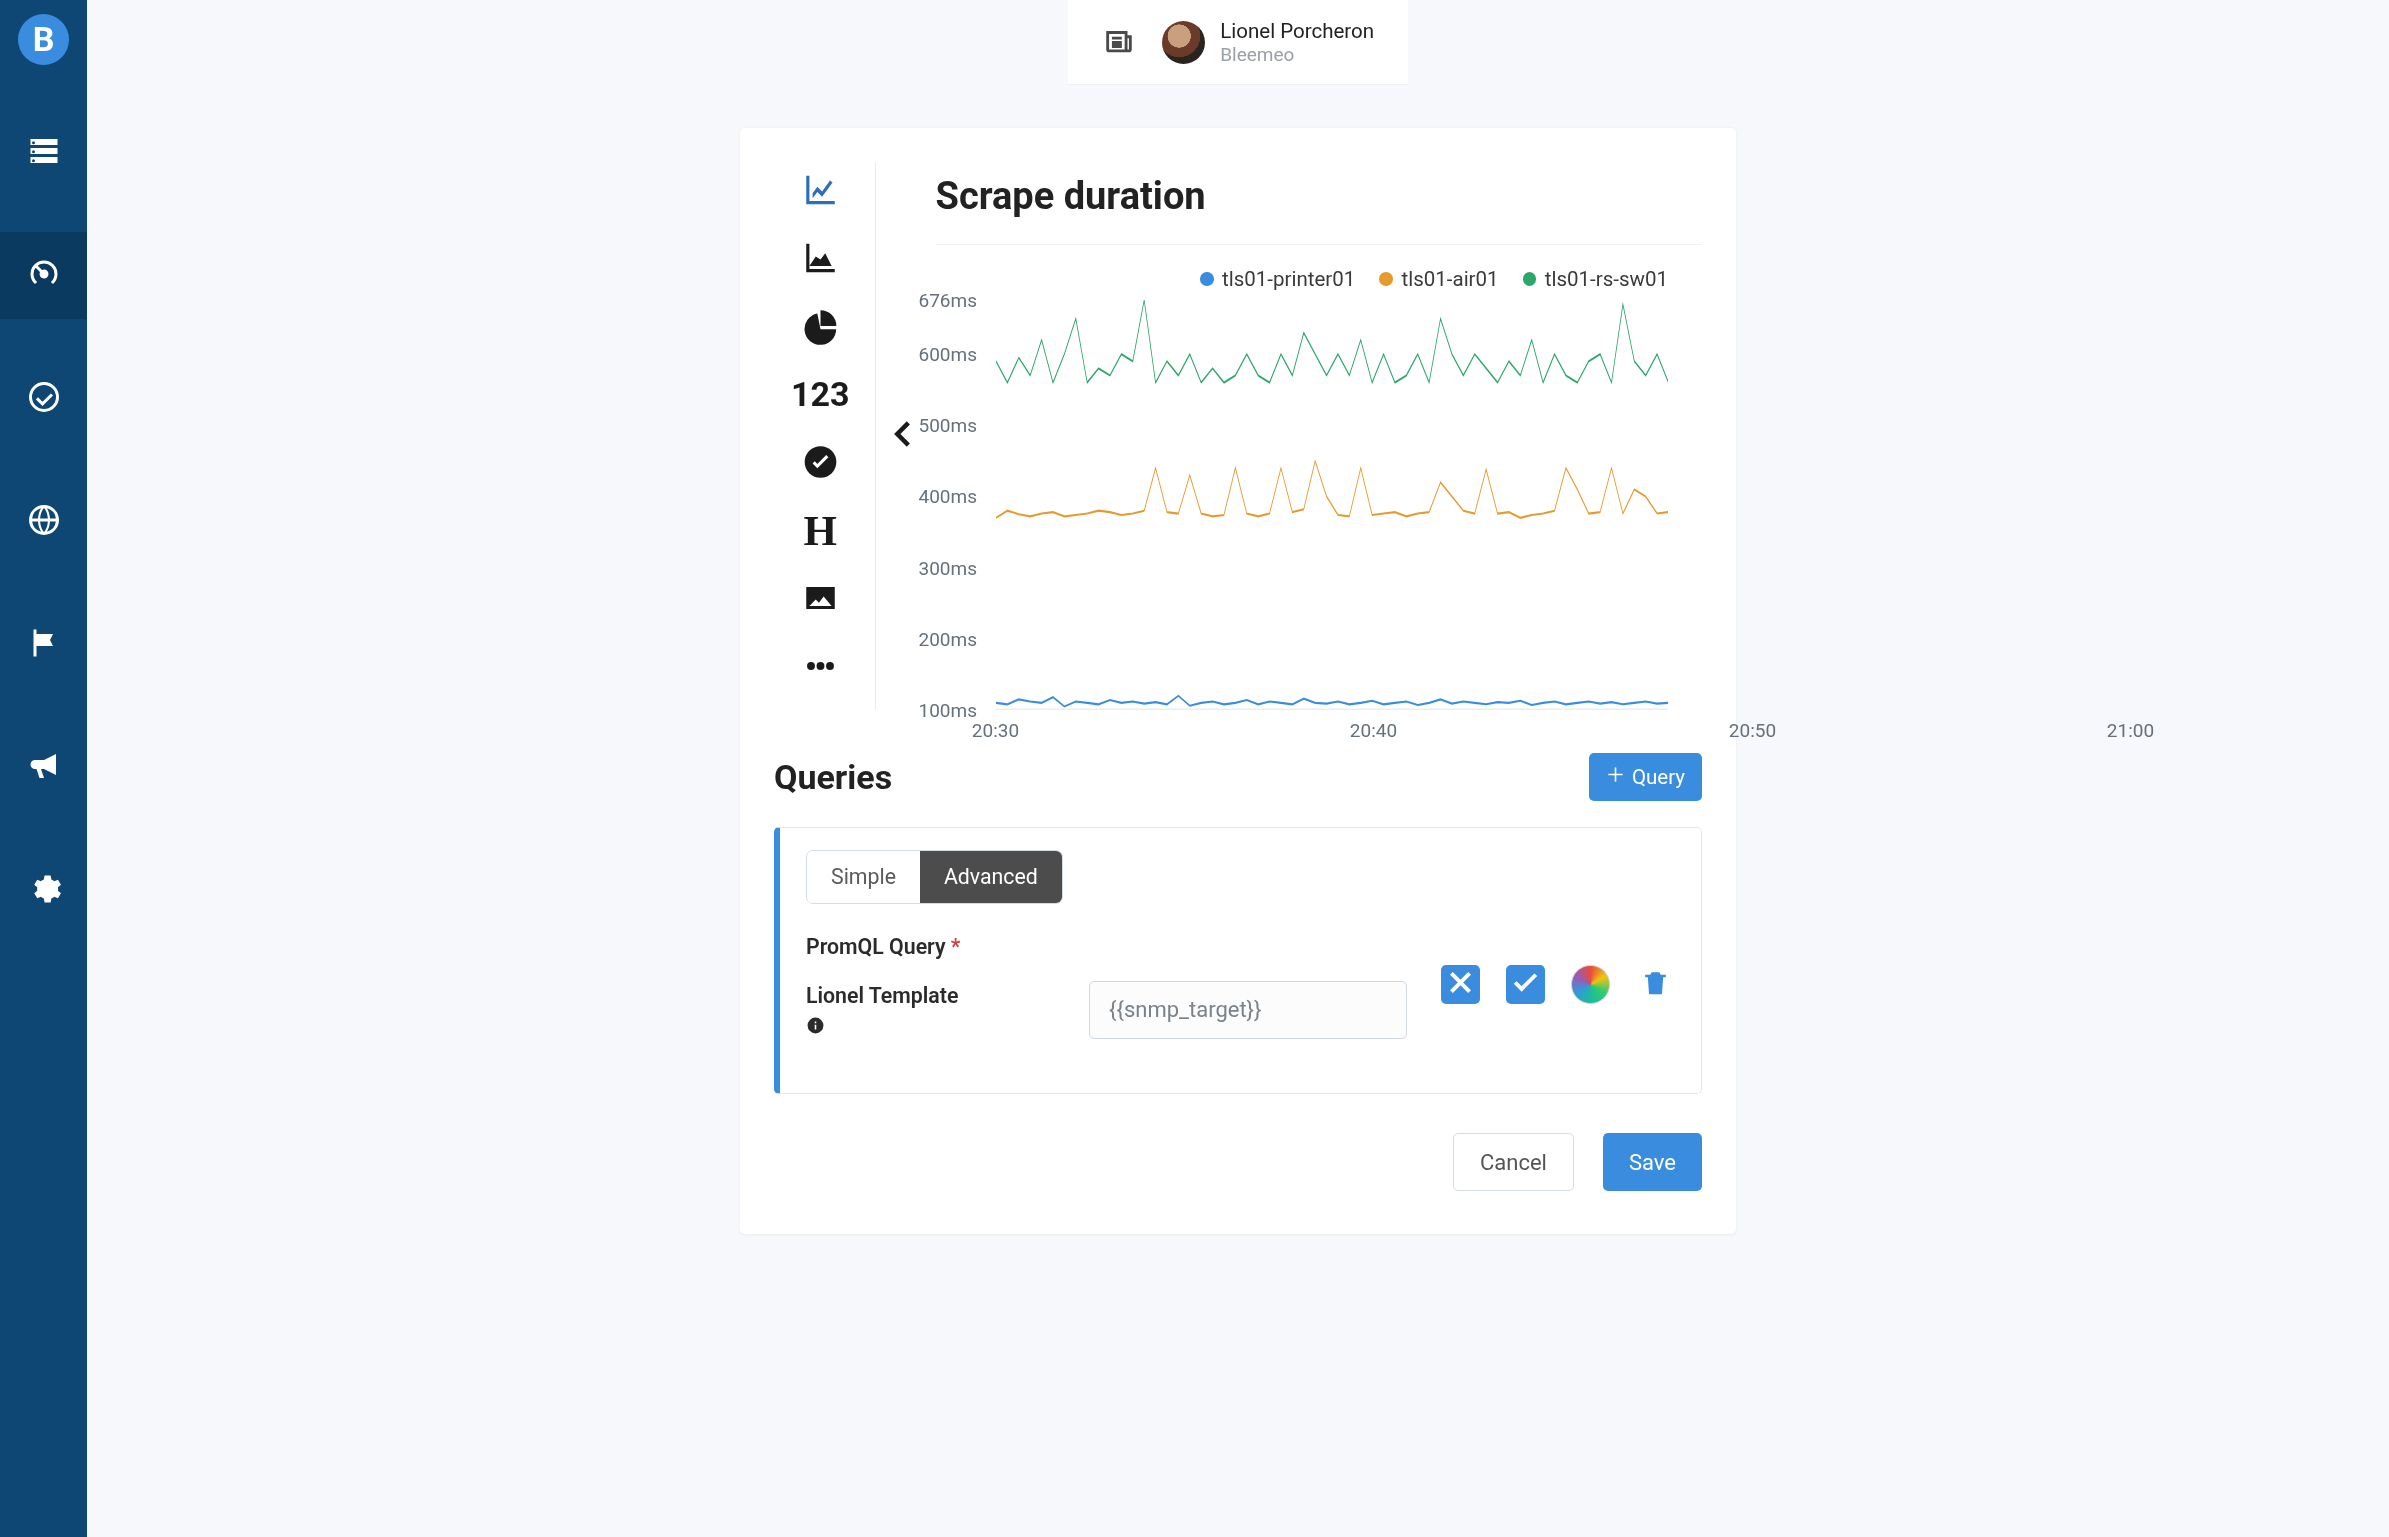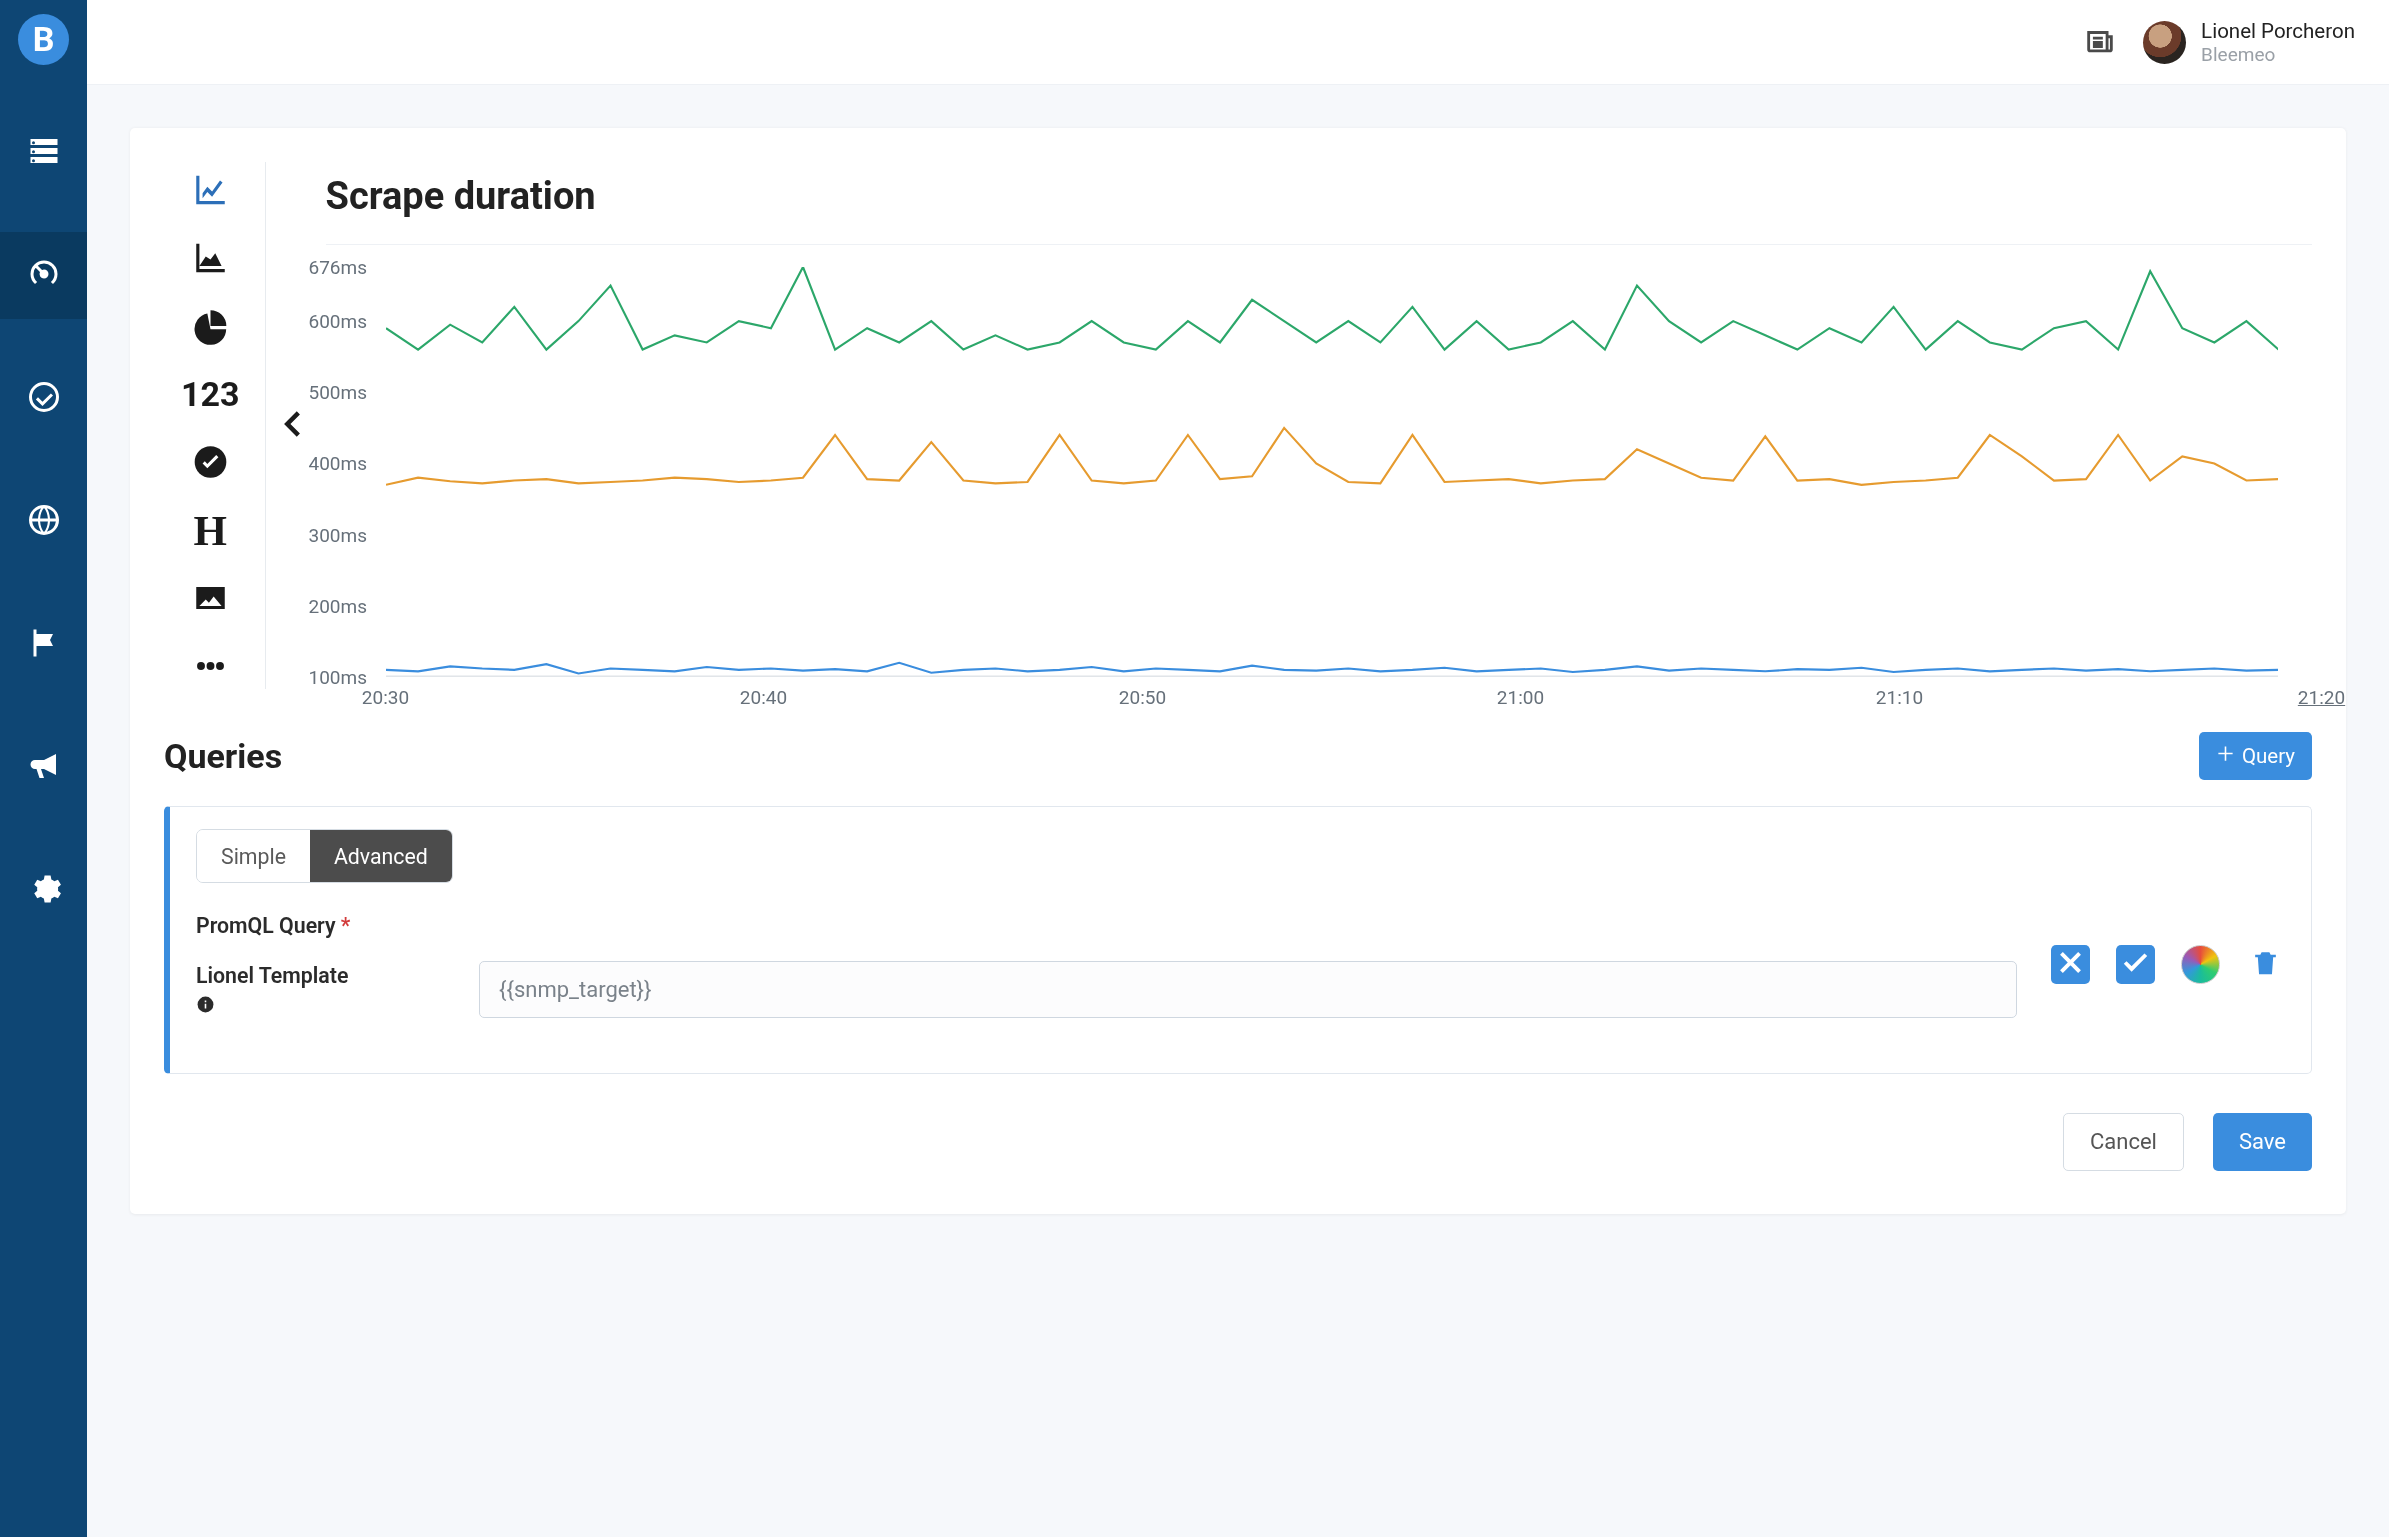--- a/index.html
+++ b/index.html
@@ -8,21 +8,21 @@
 .page { display:flex; width:100%; height:100%; }
 
 
 .nav-sidebar { width:87px; background:#0e4674; display:flex; flex-direction:column; align-items:center; padding-top:13.7px; gap:36px; flex-shrink:0; }
 .nav-logo { width:51px; height:51px; border-radius:50%; background:#3a8dde; display:flex; align-items:center; justify-content:center; color:#fff; font-weight:700; font-size:34px; margin-bottom:8.5px; }
 .nav-item { width:87px; height:87px; display:flex; align-items:center; justify-content:center; color:#fff; cursor:pointer; }
 .nav-item.active { background:#0a3a60; }
 .nav-item svg { width:36px; height:36px; fill:#fff; }
 
 
-.main { flex:1; display:flex; flex-direction:column; }
+.main { flex:1; display:flex; flex-direction:column;align-items:center; }
 
 .topbar { height:85px; background:#fff; display:flex; justify-content:flex-end; align-items:center; padding:0 34px; gap:26px; border-bottom:0.9px solid #eef1f5; }
 .topbar .news-icon svg { width:34px; height:34px; fill:#4a4a4a; }
 .topbar .news-icon { cursor:pointer; }
 .user-block { display:flex; align-items:center; gap:15.4px; }
 .avatar { width:43px; height:43px; border-radius:50%; background:radial-gradient(circle at 40% 35%, #c8a080 0 30%, #6b3b2a 31% 55%, #2a2420 56% 100%); }
 .user-text .name { font-size:20.5px; color:#222; }
 .user-text .org  { font-size:19px; color:#9aa0a7; }
 
 .content { padding:43px; }
@@ -214,20 +214,34 @@
             <span>
               <svg viewBox="0 0 24 24">
                   <path d="M15 4l-8 8 8 8 2-2-6-6 6-6z"></path>
                 </svg>
             </span>
           </div>
 
           <div class="chart-panel">
             <div class="chart-title">Scrape duration</div>
 
+            <div class="legend">
+              <div class="item">
+                <span class="dot" style="background:#3a8dde"></span>
+                <span>tls01-printer01</span>
+              </div>
+              <div class="item">
+                <span class="dot" style="background:#e69b2f"></span>
+                <span>tls01-air01</span>
+              </div>
+              <div class="item">
+                <span class="dot" style="background:#2ca76a"></span>
+                <span>tls01-rs-sw01</span>
+              </div>
+            </div>
 
             <div class="plot-wrap">
               <div class="plot" id="plot">
                   <div class="ytick" style="top: 0px;">676ms</div>
                   <div class="ytick" style="top: 54px;">600ms</div>
                   <div class="ytick" style="top: 125px;">500ms</div>
                   <div class="ytick" style="top: 196px;">400ms</div>
                   <div class="ytick" style="top: 268px;">300ms</div>
                   <div class="ytick" style="top: 339px;">200ms</div>
                   <div class="ytick" style="top: 410px;">100ms</div>

